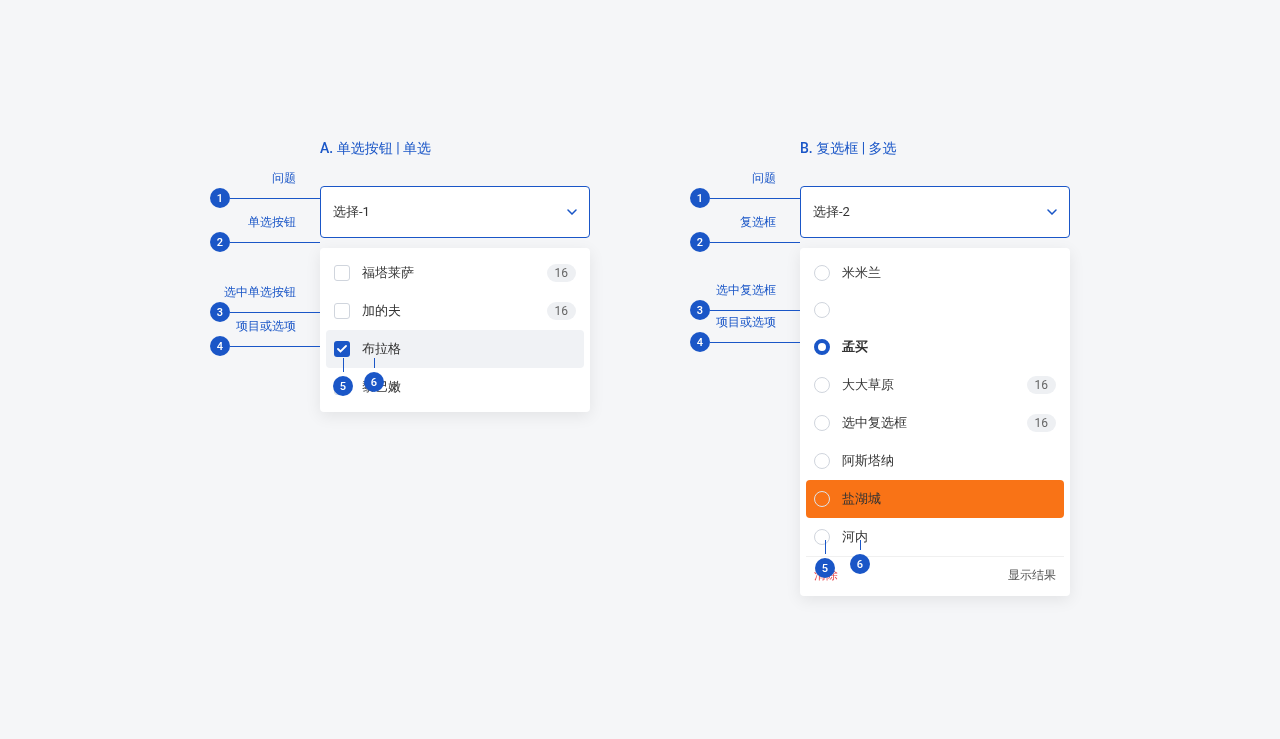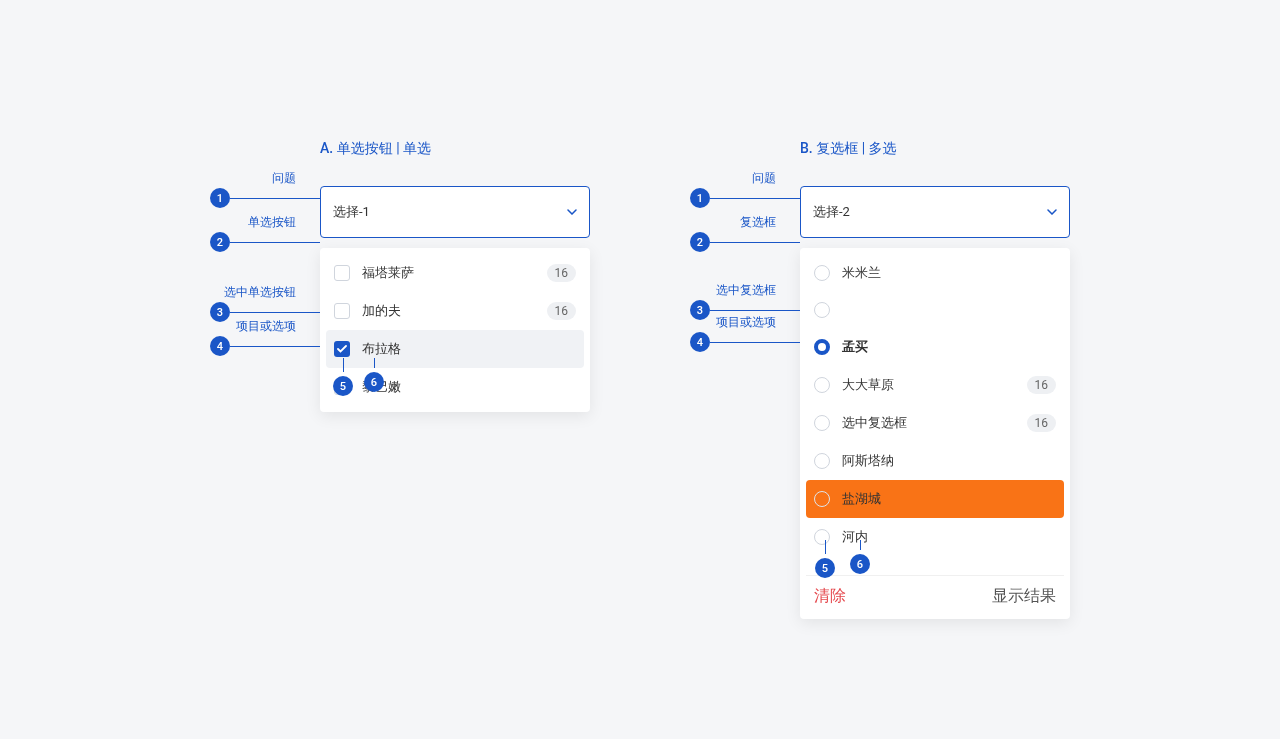--- a/index.html
+++ b/index.html
@@ -109,23 +109,23 @@
       background: #eef0f3;
       color: #666;
       font-size: 12px;
       padding: 2px 8px;
       border-radius: 10px;
     }
     .footer {
       display: flex;
       justify-content: space-between;
       padding: 10px 8px 6px;
-      font-size: 16px;
+      font-size: 12px;
       border-top: 1px solid #f0f0f0;
-      margin-top: 19px;
+      margin-top: 0;
     }
     .clear-btn { color: #e5484d; cursor: pointer; }
     .show-btn { color: #555; cursor: pointer; }
     .annotation {
       position: absolute;
       display: flex;
       align-items: center;
     }
     .anno-num {
       width: 20px;

